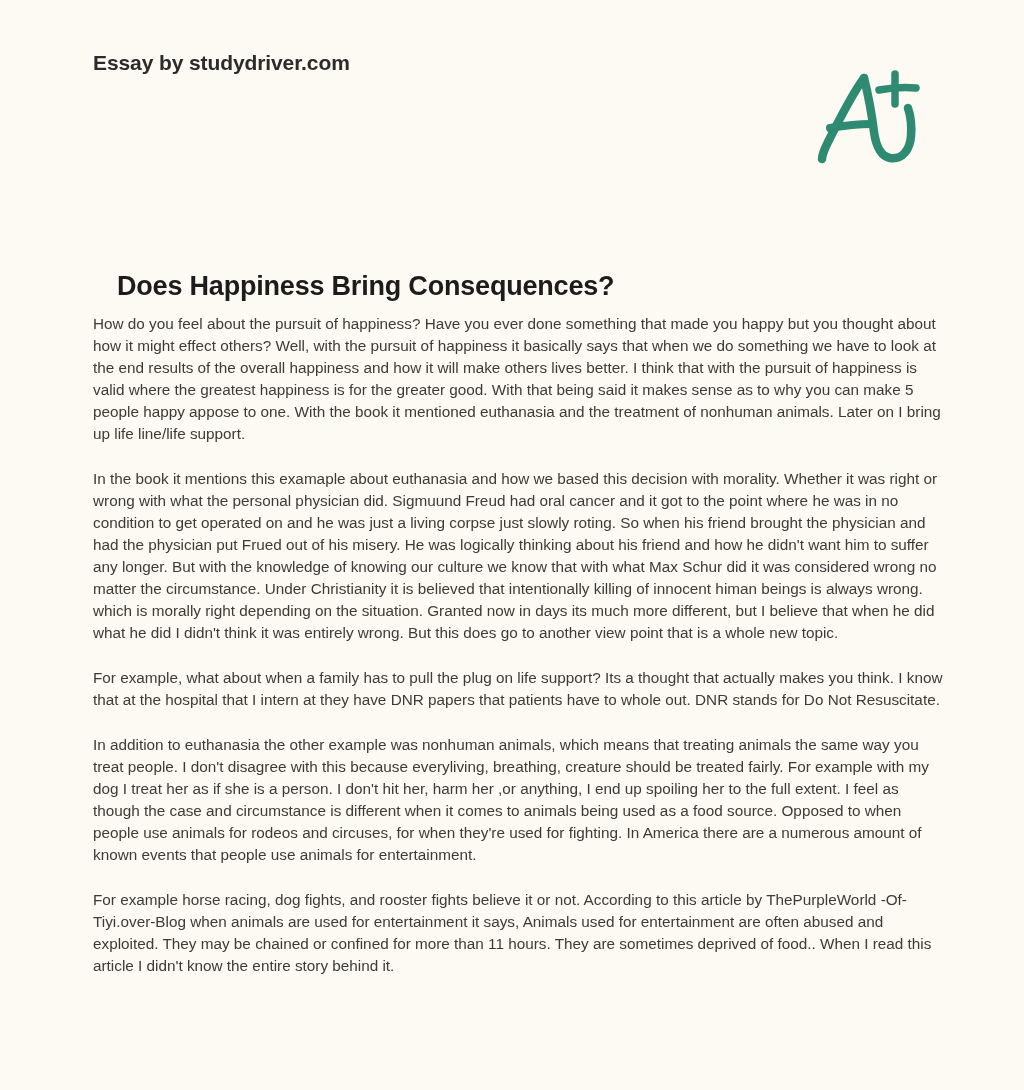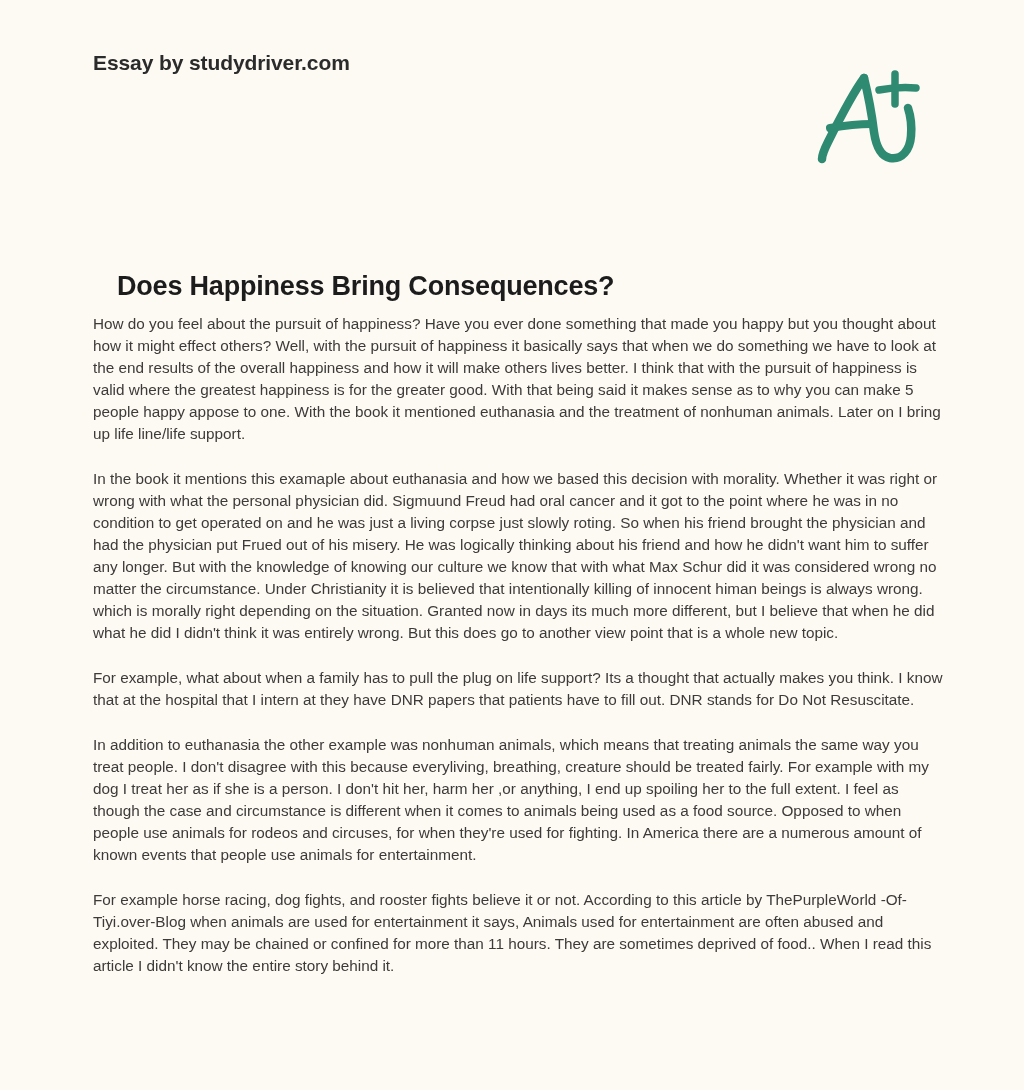--- a/index.html
+++ b/index.html
@@ -119,18 +119,18 @@
         <path d="M71 24 C82 22, 96 21, 108 22" stroke-width="7.5"></path>
       </g>
     </svg>
   </div>
 
   <h1 class="title">Does Happiness Bring Consequences?</h1>
 
   <div class="body-copy">
     <p>How do you feel about the pursuit of happiness? Have you ever done something that made you happy but you thought about how it might effect others? Well, with the pursuit of happiness it basically says that when we do something we have to look at the end results of the overall happiness and how it will make others lives better. I think that with the pursuit of happiness is valid where the greatest happiness is for the greater good. With that being said it makes sense as to why you can make 5 people happy appose to one. With the book it mentioned euthanasia and the treatment of nonhuman animals. Later on I bring up life line/life support.</p>
     <p>In the book it mentions this examaple about euthanasia and how we based this decision with morality. Whether it was right or wrong with what the personal physician did. Sigmuund Freud had oral cancer and it got to the point where he was in no condition to get operated on and he was just a living corpse just slowly roting. So when his friend brought the physician and had the physician put Frued out of his misery. He was logically thinking about his friend and how he didn't want him to suffer any longer. But with the knowledge of knowing our culture we know that with what Max Schur did it was considered wrong no matter the circumstance. Under Christianity it is believed that intentionally killing of innocent himan beings is always wrong. which is morally right depending on the situation. Granted now in days its much more different, but I believe that when he did what he did I didn't think it was entirely wrong. But this does go to another view point that is a whole new topic.</p>
-    <p>For example, what about when a family has to pull the plug on life support? Its a thought that actually makes you think. I know that at the hospital that I intern at they have DNR papers that patients have to fill out. DNR stands for Do Not Resuscitate.</p>
+    <p>For example, what about when a family has to pull the plug on life support? Its a thought that actually makes you think. I know that at the hospital that I intern at they have DNR papers that patients have to whole out. DNR stands for Do Not Resuscitate.</p>
     <p>In addition to euthanasia the other example was nonhuman animals, which means that treating animals the same way you treat people. I don't disagree with this because everyliving, breathing, creature should be treated fairly. For example with my dog I treat her as if she is a person. I don't hit her, harm her ,or anything, I end up spoiling her to the full extent. I feel as though the case and circumstance is different when it comes to animals being used as a food source. Opposed to when people use animals for rodeos and circuses, for when they're used for fighting. In America there are a numerous amount of known events that people use animals for entertainment.</p>
     <p>For example horse racing, dog fights, and rooster fights believe it or not. According to this article by ThePurpleWorld -Of-Tiyi.over-Blog when animals are used for entertainment it says, Animals used for entertainment are often abused and exploited. They may be chained or confined for more than 11 hours. They are sometimes deprived of food.. When I read this article I didn't know the entire story behind it.</p>
   </div>
 
 </div>
 
 </body></html>

